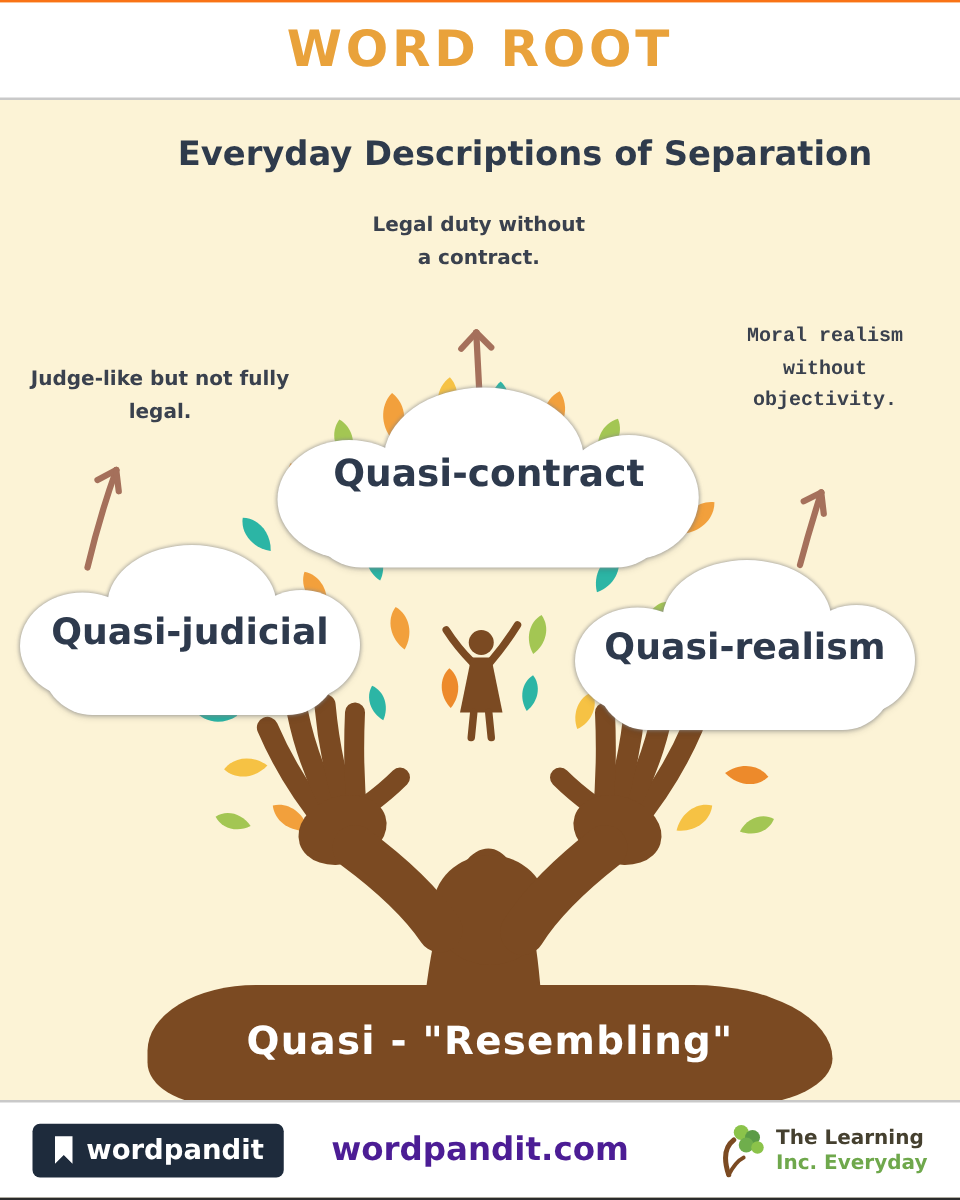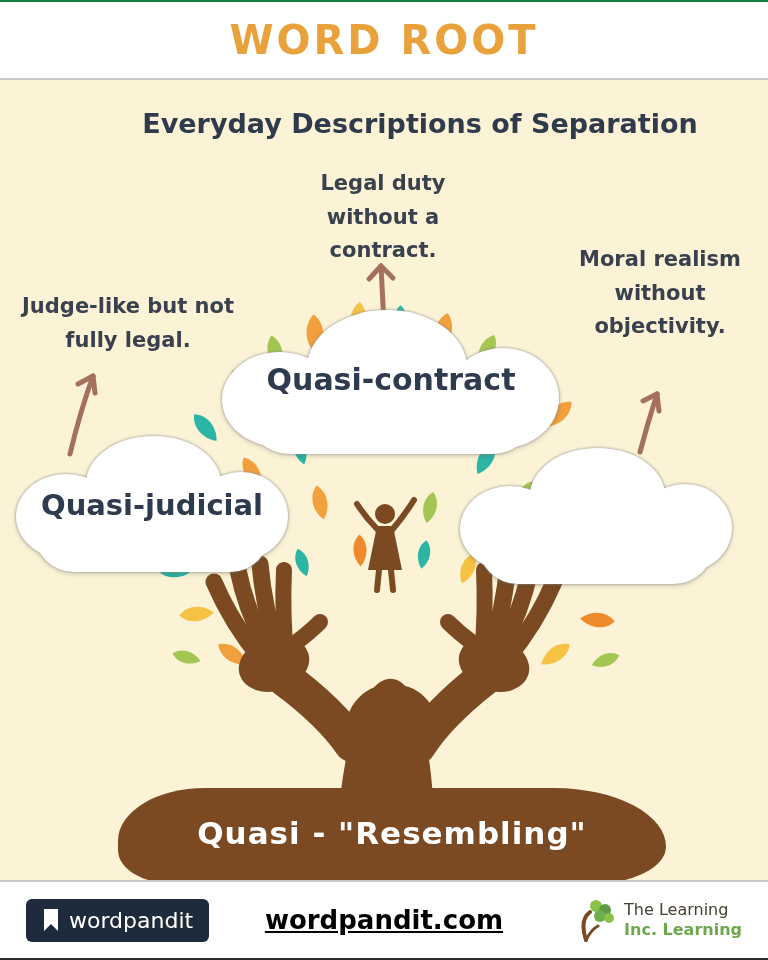--- a/index.html
+++ b/index.html
@@ -2,21 +2,21 @@
 <html><head>
 <meta charset="utf-8">
 <style>
   html,body{margin:0;padding:0;}
   .page{
     position:relative;
     width:768px;height:960px;
     background:#FCF3D6;
     overflow:hidden;
     box-sizing:border-box;
-    border-top:2px solid #15803d;
+    border-top:2px solid #f97316;
     border-bottom:2px solid #2b2b2b;
     font-family:"DejaVu Sans","Liberation Sans",sans-serif;
   }
   
   .header{
     position:absolute;top:0;left:0;right:0;height:76px;
     background:#ffffff;border-bottom:2px solid #c9c9c9;
     display:flex;align-items:center;justify-content:center;z-index:5;
   }
   .header h1{
@@ -24,25 +24,25 @@
     color:#E9A23B;
   }
   
   .subtitle{
     position:absolute;top:106px;left:0;width:100%;text-align:center;
     font-size:27px;font-weight:bold;color:#2F3B4C;z-index:3;padding-left:36px;
   }
   
   .annotation{
     position:absolute;z-index:3;text-align:center;
-    font-size:21px;font-weight:bold;color:#3A414E;line-height:1.6;
+    font-size:16px;font-weight:bold;color:#3A414E;line-height:1.6;
   }
   .ann-center{left:293px;top:165px;width:180px;}
   .ann-left{left:8px;top:288px;width:240px;}
-  .ann-right{left:565px;top:241px;width:190px;}
+  .ann-right{left:565px;top:255px;width:190px;font-family:Liberation Mono, monospace;}
   
   .scene{position:absolute;left:0;top:0;z-index:1;pointer-events:none;}
   
   .cloud{position:absolute;z-index:2;filter:drop-shadow(0 0 1.5px #8f8f8f) drop-shadow(0 2px 2px rgba(0,0,0,.12));}
   .cloud .b{position:absolute;background:#ffffff;border-radius:50%;}
   .cloud .bar{border-radius:42px;}
   .cloud .cloud-label{
     position:absolute;left:0;width:100%;text-align:center;
     font-weight:bold;color:#2E3A4D;z-index:1;
   }
@@ -79,28 +79,28 @@
   .footer{
     position:absolute;left:0;right:0;bottom:0;height:78px;
     background:#ffffff;border-top:2px solid #c9c9c9;z-index:5;
     display:flex;align-items:center;justify-content:space-between;
     padding:0 26px;box-sizing:border-box;
   }
   .brand-box{
     display:flex;align-items:center;gap:9px;
     background:#1E2B3C;border-radius:6px;padding:9px 16px;
   }
-  .brand-box .brand-text{color:#ffffff;font-size:22px;font-weight:normal;}
+  .brand-box .brand-text{color:#ffffff;font-size:22px;font-weight:bold;}
   .site-text{
     position:absolute;left:50%;transform:translateX(-50%);
-    font-size:26px;font-weight:bold;color:#000000;text-decoration:underline;
+    font-size:26px;font-weight:bold;color:#4c1d95;
   }
   .network-logo{display:flex;align-items:center;gap:8px;}
   .network-text{display:flex;flex-direction:column;line-height:1.25;}
-  .network-line1{font-size:16px;font-weight:normal;color:#45402f;}
+  .network-line1{font-size:16px;font-weight:bold;color:#45402f;}
   .network-line2{font-size:16px;font-weight:bold;color:#6FA84C;}
 </style>
 </head>
 <body>
 
 <div class="page">
 
   <div class="header">
     <h1>WORD ROOT</h1>
   </div>
@@ -223,20 +223,21 @@
     <span class="b b3"></span>
     <span class="b bar b4"></span>
     <span class="cloud-label">Quasi-contract</span>
   </div>
 
   <div class="cloud cloud-right">
     <span class="b b1"></span>
     <span class="b b2"></span>
     <span class="b b3"></span>
     <span class="b bar b4"></span>
+    <span class="cloud-label">Quasi-realism</span>
   </div>
 
   <div class="mound">
     <span class="root-label">Quasi - "Resembling"</span>
   </div>
 
   <div class="footer">
     <div class="brand-box">
       <svg width="18" height="24" viewBox="0 0 18 24">
         <path d="M2,1 h14 v22 l-7,-7 l-7,7 Z" fill="#ffffff"></path>
@@ -250,18 +251,18 @@
       <svg width="38" height="44" viewBox="0 0 38 44">
         <path d="M8,42 C4,30 4,20 12,14" stroke="#7B4A22" stroke-width="4" fill="none" stroke-linecap="round"></path>
         <path d="M8,42 C12,34 16,30 20,28" stroke="#7B4A22" stroke-width="3" fill="none" stroke-linecap="round"></path>
         <circle cx="18" cy="8" r="6" fill="#8BC34A"></circle>
         <circle cx="27" cy="12" r="6" fill="#5B9B46"></circle>
         <circle cx="22" cy="18" r="6" fill="#6FAE4C"></circle>
         <circle cx="31" cy="20" r="5" fill="#8BC34A"></circle>
       </svg>
       <div class="network-text">
         <span class="network-line1">The Learning</span>
-        <span class="network-line2">Inc. Learning</span>
+        <span class="network-line2">Inc. Everyday</span>
       </div>
     </div>
   </div>
 
 </div>
 
 </body></html>

